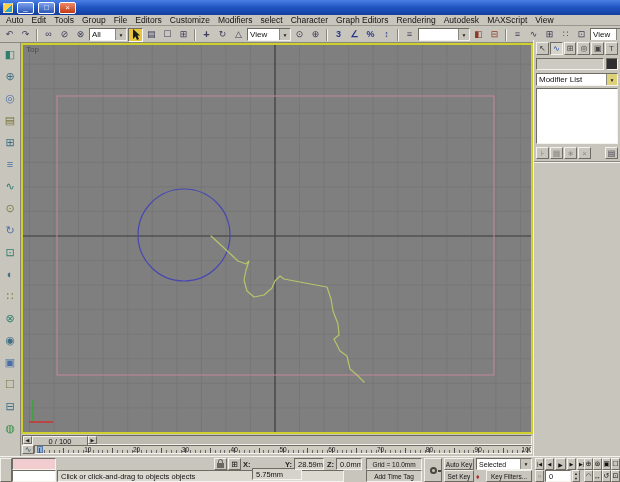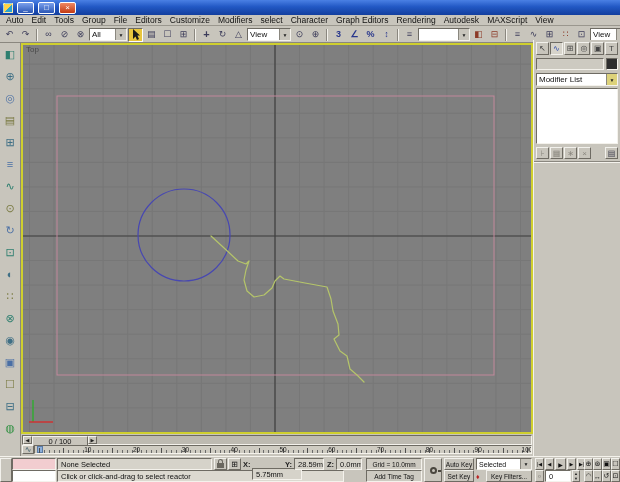--- a/index.html
+++ b/index.html
@@ -419,22 +419,21 @@
           <span class="tick-label" style="left: 492px;">100</span>
         </div>
     </div>
   </div>
 
   <div class="statusbar">
     <div class="sb btn" style="left:0;top:1px;width:12px;height:24px"></div>
     <div class="sb fld minilsnr-pink" style="left:12px;top:1px;width:44px;height:12px"></div>
     <div class="sb fld minilsnr-white" style="left:12px;top:13px;width:44px;height:12px"></div>
 
-    <div class="sb fld" style="left:57px;top:1px;width:155px;height:12px">None Selected</div>
-    <div class="sb fld" style="left:57px;top:13px;width:287px;height:12px;background:#dcd9d0">Click or click-and-drag to select reactor</div>
+    <div class="sb fld" style="left:57px;top:13px;width:287px;height:12px;background:#dcd9d0">Click or click-and-drag to objects objects</div>
 
     <div class="sb btn" style="left:214px;top:1px;width:13px;height:12px">
       <span class="lock-glyph"></span>
     </div>
     <div class="sb btn" style="left:228px;top:1px;width:13px;height:12px;font-size:8px">⊞</div>
 
     <div class="sb lbl" style="left:243px;top:1px;height:12px">X:</div>
     <div class="sb fld" style="left:252px;top:11px;width:50px;height:12px">5.75mm</div>
     <div class="sb lbl" style="left:285px;top:1px;height:12px">Y:</div>
     <div class="sb fld" style="left:294px;top:1px;width:30px;height:12px">28.59mm</div>

